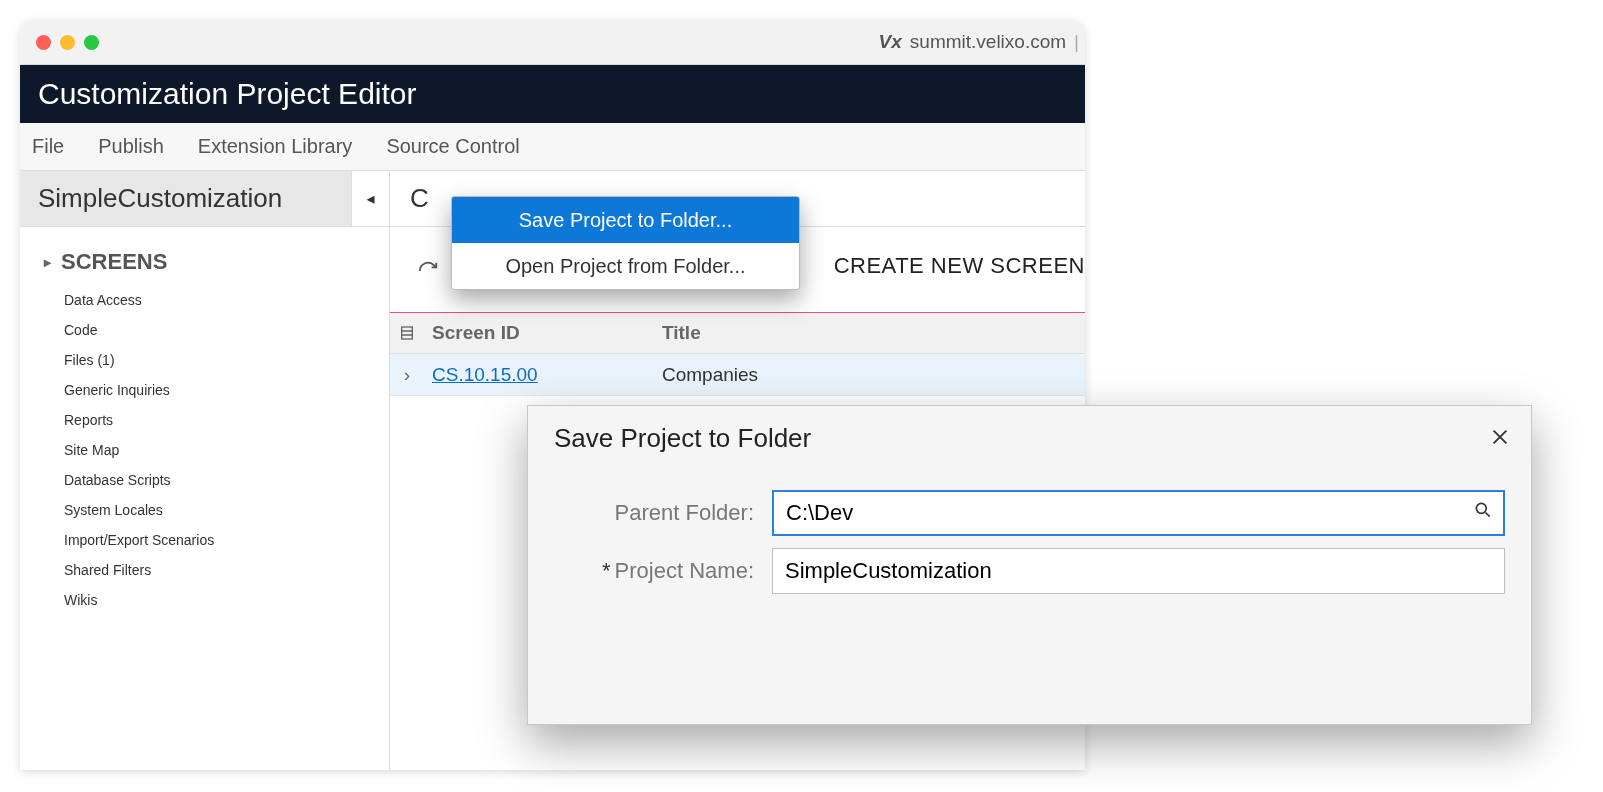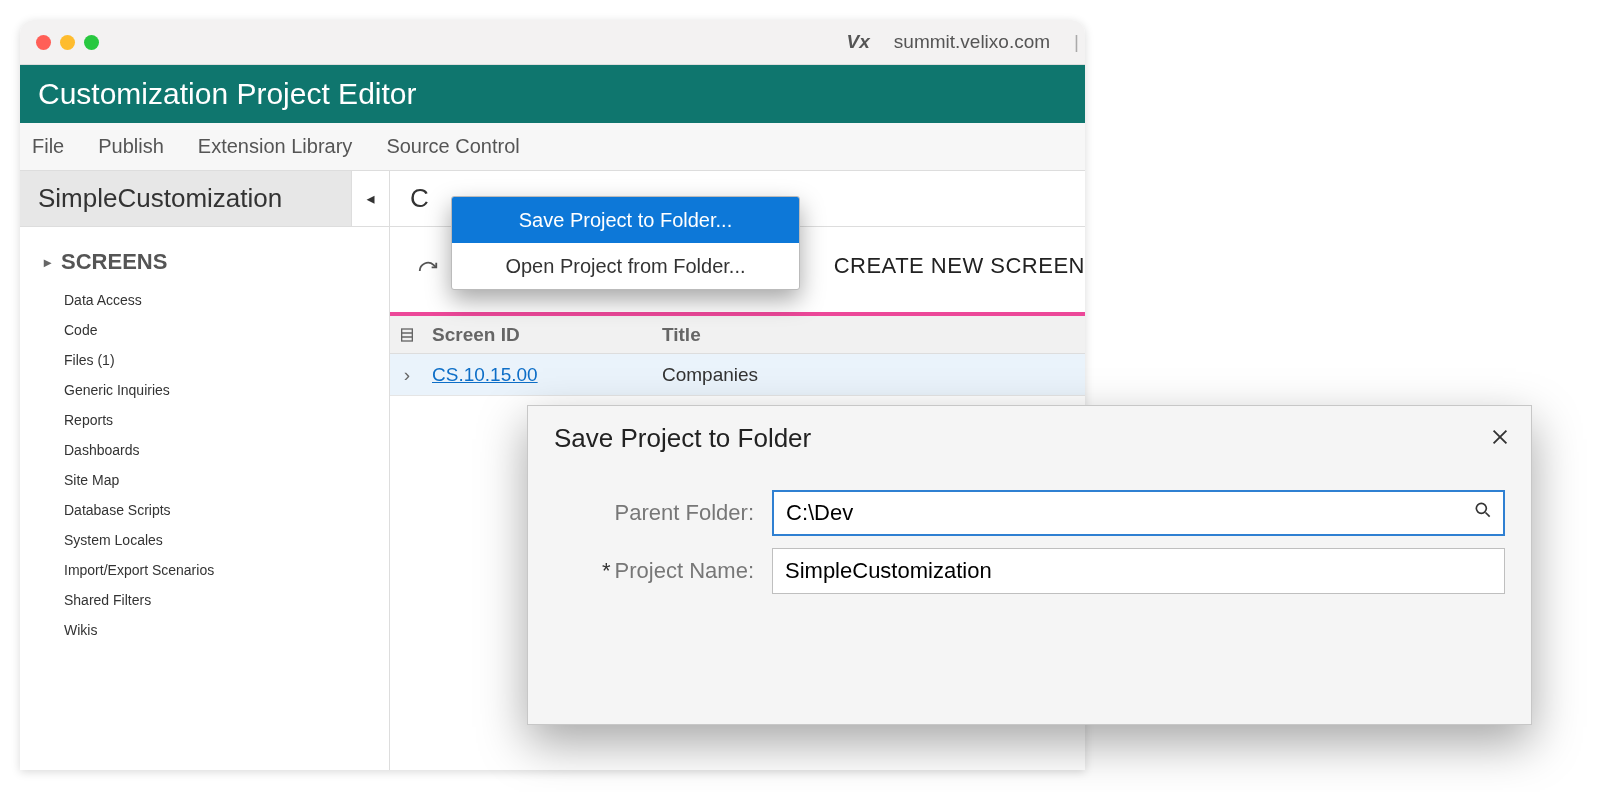--- a/index.html
+++ b/index.html
@@ -36,27 +36,27 @@
   .tl-red { background: #ff5f57; }
   .tl-yellow { background: #febc2e; }
   .tl-green { background: #28c840; }
   .url-area {
     position: absolute;
     right: 6px;
     top: 0;
     height: 100%;
     display: flex;
     align-items: center;
-    gap: 24px;
+    gap: 8px;
     color: #555;
     font-size: 19px;
   }
   .vx-label { font-weight: 600; color: #555; font-style: italic; }
   .header-bar {
-    background: #0f766e;
+    background: #0f172a;
     color: #fff;
     height: 58px;
     display: flex;
     align-items: center;
     padding: 0 18px;
     font-size: 30px;
     font-weight: 400;
   }
   .menu-bar {
     background: #f7f7f7;
@@ -165,21 +165,21 @@
   .table {
     position: absolute;
     top: 85px;
     left: 0;
     right: 0;
   }
   .thead {
     display: flex;
     height: 42px;
     background: #f1f1f1;
-    border-top: 4px solid #ec4899;
+    border-top: 1px solid #ec4899;
     border-bottom: 1px solid #ddd;
     align-items: center;
     font-size: 19px;
     color: #666;
     font-weight: 600;
   }
   .th-icon { width: 34px; display:flex; justify-content:center; }
   .th-screenid { width: 230px; padding-left: 8px; }
   .th-title { flex: 1; padding-left: 8px; }
   .trow {
@@ -354,21 +354,20 @@
   </div>
 
   <div class="body-row">
     <div class="sidebar">
       <div class="sidebar-heading">SCREENS</div>
       <div class="sidebar-item">Data Access</div>
       <div class="sidebar-item">Code</div>
       <div class="sidebar-item">Files (1)</div>
       <div class="sidebar-item">Generic Inquiries</div>
       <div class="sidebar-item">Reports</div>
-      <div class="sidebar-item">Dashboards</div>
       <div class="sidebar-item">Site Map</div>
       <div class="sidebar-item">Database Scripts</div>
       <div class="sidebar-item">System Locales</div>
       <div class="sidebar-item">Import/Export Scenarios</div>
       <div class="sidebar-item">Shared Filters</div>
       <div class="sidebar-item">Wikis</div>
     </div>
 
     <div class="main">
       <div class="toolbar-row">

